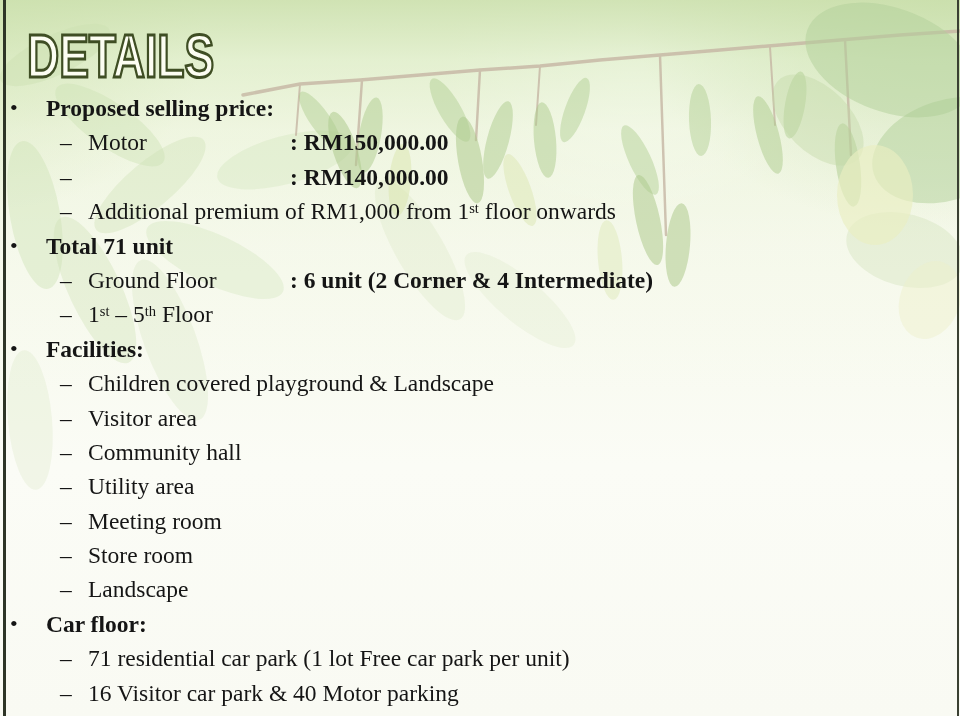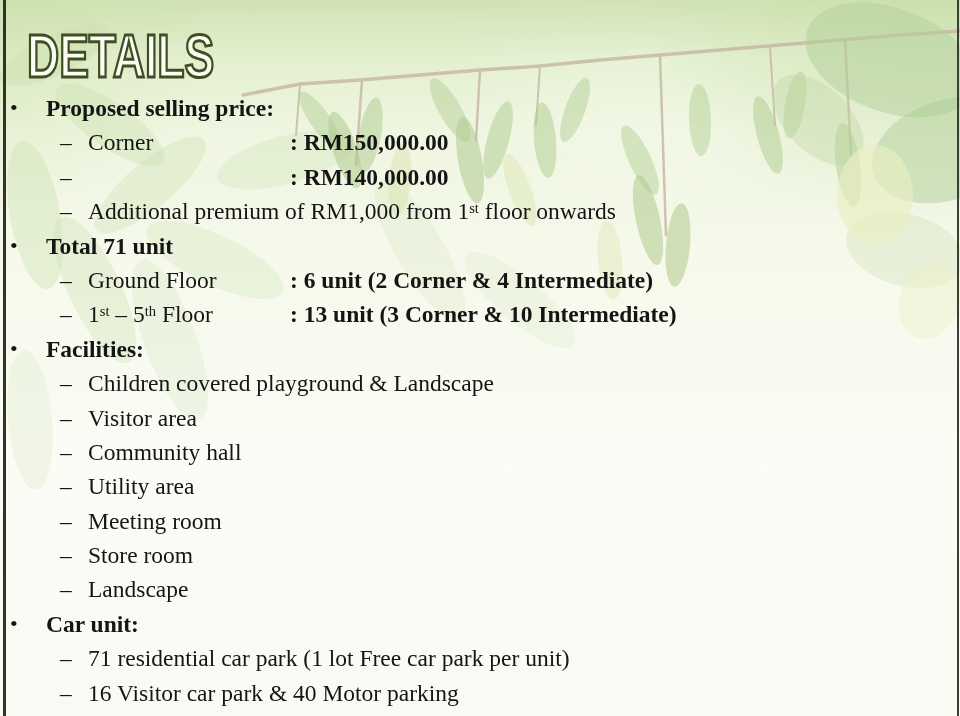--- a/index.html
+++ b/index.html
@@ -118,21 +118,21 @@
 
 <div class="content">
 
   <div class="line">
     <span class="bullet">•</span>
     <span class="head">Proposed selling price:</span>
   </div>
 
   <div class="line">
     <span class="dash">–</span>
-    <span class="sub">Corner</span>
+    <span class="sub">Motor</span>
     <span class="val">: RM150,000.00</span>
   </div>
 
   <div class="line">
     <span class="dash">–</span>
     <span class="val">: RM140,000.00</span>
   </div>
 
   <div class="line">
     <span class="dash">–</span>
@@ -146,21 +146,20 @@
 
   <div class="line">
     <span class="dash">–</span>
     <span class="sub">Ground Floor</span>
     <span class="val">: 6 unit (2 Corner &amp; 4 Intermediate)</span>
   </div>
 
   <div class="line">
     <span class="dash">–</span>
     <span class="sub"><span>1</span><sup>st</sup><span> – 5</span><sup>th</sup><span> Floor</span></span>
-    <span class="val">: 13 unit (3 Corner &amp; 10 Intermediate)</span>
   </div>
 
   <div class="line">
     <span class="bullet">•</span>
     <span class="head">Facilities:</span>
   </div>
 
   <div class="line">
     <span class="dash">–</span>
     <span class="sub">Children covered playground &amp; Landscape</span>
@@ -185,21 +184,21 @@
     <span class="dash">–</span>
     <span class="sub">Store room</span>
   </div>
   <div class="line">
     <span class="dash">–</span>
     <span class="sub">Landscape</span>
   </div>
 
   <div class="line">
     <span class="bullet">•</span>
-    <span class="head">Car unit:</span>
+    <span class="head">Car floor:</span>
   </div>
 
   <div class="line">
     <span class="dash">–</span>
     <span class="sub">71 residential car park (1 lot Free car park per unit)</span>
   </div>
   <div class="line">
     <span class="dash">–</span>
     <span class="sub">16 Visitor car park &amp; 40 Motor parking</span>
   </div>

